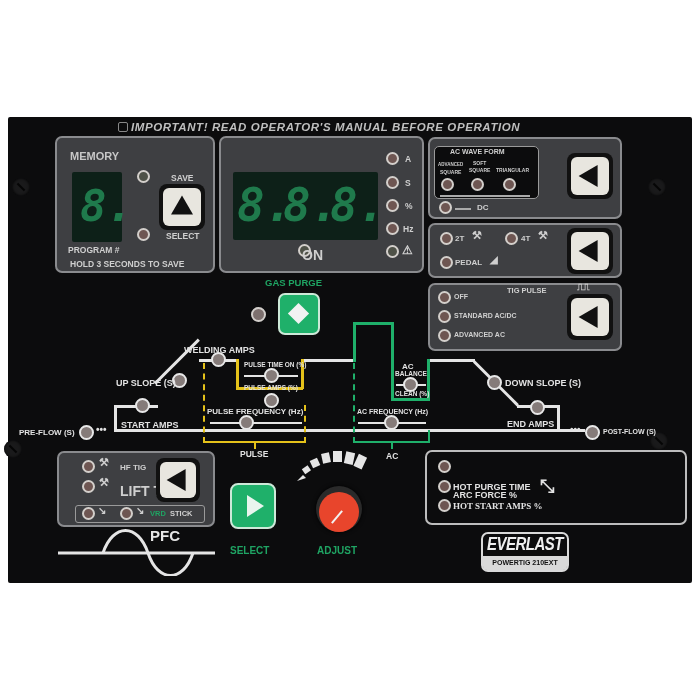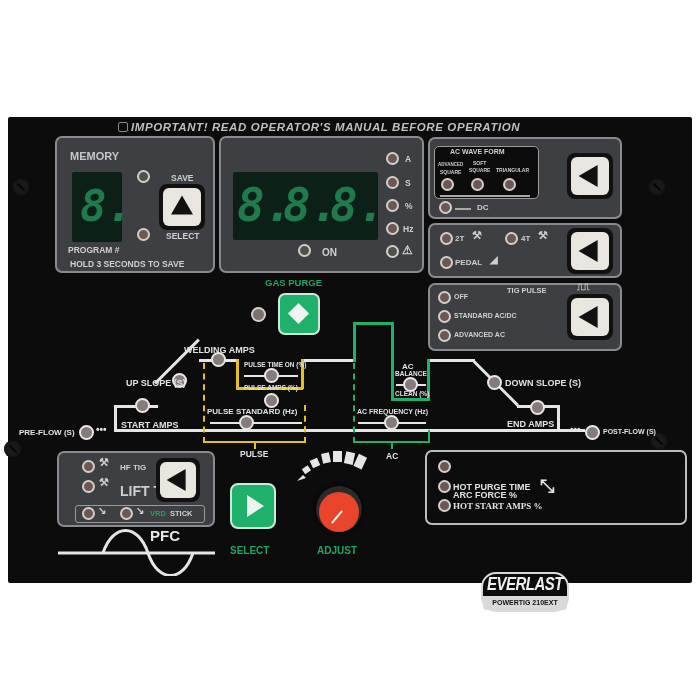--- a/index.html
+++ b/index.html
@@ -58,21 +58,21 @@
 <div class="lbl" style="left:68px; top:245px; font-size:8.5px;">PROGRAM #</div>
 <div class="lbl" style="left:70px; top:259px; font-size:8.5px;">HOLD 3 SECONDS TO SAVE</div>
 
 <div class="box" style="left:219px; top:136px; width:205px; height:137px;"></div>
 <div class="seg" style="left:233px; top:172px; width:145px; height:68px;">
   <div class="digit" style="left:4px; top:6px; font-size:46px;">8.</div>
   <div class="digit" style="left:50px; top:6px; font-size:46px;">8.</div>
   <div class="digit" style="left:97px; top:6px; font-size:46px;">8.</div>
 </div>
 <div class="led gray" style="left:298px; top:244px;"></div>
-<div class="lbl" style="left:322px; top:247px; font-size:10px;">ON</div>
+<div class="lbl" style="left:302px; top:247px; font-size:14px;">ON</div>
 <div class="led" style="left:386px; top:152px;"></div>
 <div class="lbl" style="left:405px; top:154px; font-size:8.5px;">A</div>
 <div class="led" style="left:386px; top:176px;"></div>
 <div class="lbl" style="left:405px; top:178px; font-size:8.5px;">S</div>
 <div class="led" style="left:386px; top:199px;"></div>
 <div class="lbl" style="left:405px; top:201px; font-size:8.5px;">%</div>
 <div class="led" style="left:386px; top:222px;"></div>
 <div class="lbl" style="left:403px; top:224px; font-size:8.5px;">Hz</div>
 <div class="led gray" style="left:386px; top:245px;"></div>
 <div class="lbl" style="left:402px; top:243px; font-size:12px;">⚠</div>
@@ -180,25 +180,25 @@
 <div class="dot" style="left:239px; top:415px;"></div>
 <div class="dot" style="left:403px; top:377px;"></div>
 <div class="dot" style="left:384px; top:415px;"></div>
 <div class="dot" style="left:487px; top:375px;"></div>
 <div class="dot" style="left:530px; top:400px;"></div>
 <div class="dlbl" style="left:570px; top:424px; font-size:10px;">•••</div>
 <div class="dot" style="left:585px; top:425px;"></div>
 
 <div class="dlbl" style="left:19px; top:428px; font-size:8px;">PRE-FLOW (S)</div>
 <div class="dlbl" style="left:121px; top:420px;">START AMPS</div>
-<div class="dlbl" style="left:116px; top:378px;margin-left:10px;">UP SLOPE (S)</div>
+<div class="dlbl" style="left:116px; top:378px;">UP SLOPE (S)</div>
 <div class="dlbl" style="left:184px; top:345px;">WELDING AMPS</div>
 <div class="dlbl" style="left:244px; top:361px; font-size:6.5px;">PULSE TIME ON (%)</div>
 <div class="dlbl" style="left:244px; top:384px; font-size:6.5px;">PULSE AMPS (%)</div>
-<div class="dlbl" style="left:207px; top:407px; font-size:8px;">PULSE STANDARD (Hz)</div>
+<div class="dlbl" style="left:207px; top:407px; font-size:8px;">PULSE FREQUENCY (Hz)</div>
 <div class="dlbl" style="left:240px; top:449px; font-size:8.5px;">PULSE</div>
 <div class="dlbl" style="left:402px; top:362px; font-size:8px;">AC</div>
 <div class="dlbl" style="left:395px; top:370px; font-size:6.5px;">BALANCE</div>
 <div class="dlbl" style="left:395px; top:390px; font-size:6.5px;">CLEAN (%)</div>
 <div class="dlbl" style="left:357px; top:408px; font-size:7px;">AC FREQUENCY (Hz)</div>
 <div class="dlbl" style="left:386px; top:451px; font-size:8.5px;">AC</div>
 <div class="dlbl" style="left:505px; top:378px;">DOWN SLOPE (S)</div>
 <div class="dlbl" style="left:507px; top:419px;">END AMPS</div>
 <div class="dlbl" style="left:603px; top:428px; font-size:7px;">POST-FLOW (S)</div>
 
@@ -251,16 +251,16 @@
 
 <div class="boxdark" style="left:425px; top:450px; width:262px; height:75px;"></div>
 <div class="led" style="left:438px; top:460px;"></div>
 <div class="lbl" style="left:453px; top:462px; font-size:9px; color:#e2e2e2;margin-top:28px;">ARC FORCE %</div>
 <div class="led" style="left:438px; top:480px;"></div>
 <div class="lbl" style="left:453px; top:482px; font-size:9px; color:#e2e2e2;">HOT PURGE TIME</div>
 <div class="led" style="left:438px; top:499px;"></div>
 <div class="lbl" style="left:453px; top:501px; font-size:9px; color:#e2e2e2;font-family:Liberation Serif, serif;">HOT START AMPS %</div>
 <div class="lbl" style="left:540px; top:476px; font-size:18px; color:#e2e2e2;">⤡</div>
 
-<div class="abs" style="left:481px; top:532px; width:88px; height:40px; border:2px solid #d9d9d9; border-radius:15px; background:#0c0c0d;margin-top:40px;">
+<div class="abs" style="left:481px; top:532px; width:88px; height:40px; border:2px solid #d9d9d9; border-radius:7px; background:#0c0c0d;">
   <div style="position:absolute; left:3px; top:1px; width:78px; text-align:center; color:#efefef; font-weight:bold; font-style:italic; font-size:15px; letter-spacing:-0.5px; transform:scaleY(1.2);">EVERLAST</div>
   <div style="position:absolute; left:0; bottom:0; width:84px; height:14px; background:#d9d9d9; color:#111; font-weight:bold; font-size:7px; text-align:center; line-height:14px; border-radius:0 0 4px 4px; white-space:nowrap;">POWERTIG 210EXT</div>
 </div>
 
 </body></html>

